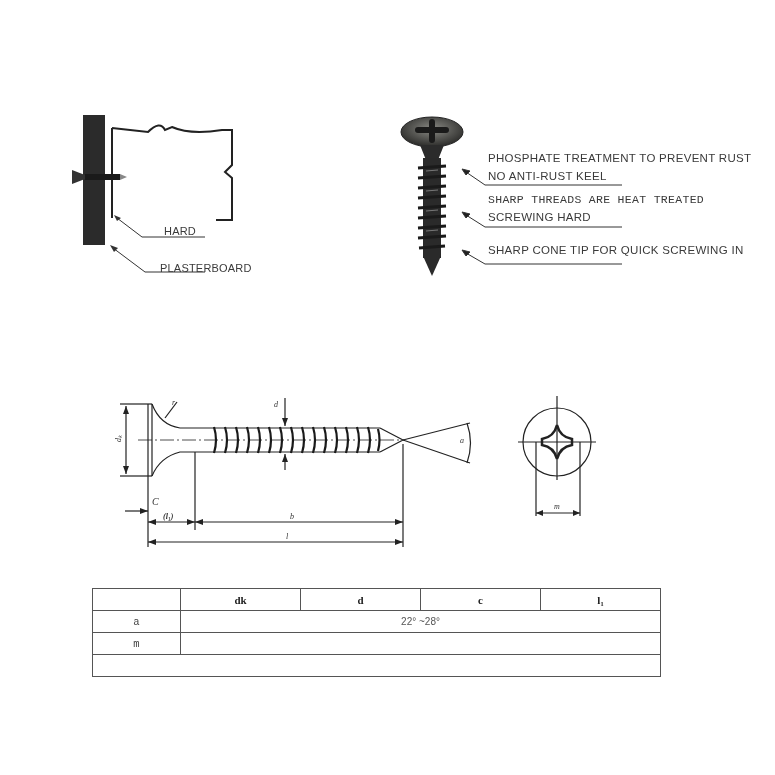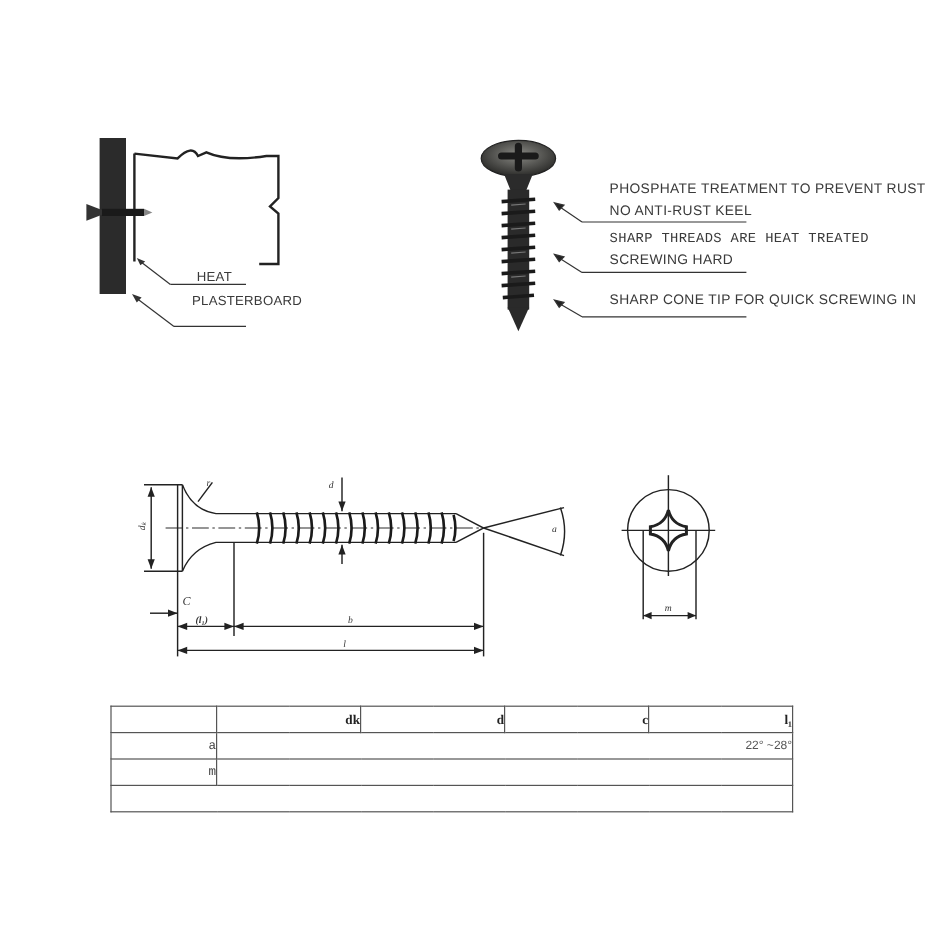--- a/index.html
+++ b/index.html
@@ -1,22 +1,22 @@
 <!DOCTYPE html>
 <html><head>
   <meta charset="utf-8">
   <style>
     html, body { margin: 0; padding: 0; background: #ffffff; }
     body { width: 775px; height: 775px; position: relative; overflow: hidden; font-family: "Liberation Sans", sans-serif; color: #333; }
     .abs { position: absolute; }
     .label { font-family: "Liberation Sans", sans-serif; font-size: 11px; color: #3a3a3a; letter-spacing: 0.2px; white-space: nowrap; }
-    .label-lg { font-family: "Liberation Sans", sans-serif; font-size: 11.5px; color: #3a3a3a; letter-spacing: 0.3px; white-space: nowrap; margin-left: 20px; }
+    .label-lg { font-family: "Liberation Sans", sans-serif; font-size: 11.5px; color: #3a3a3a; letter-spacing: 0.3px; white-space: nowrap; }
     svg { position: absolute; overflow: visible; }
     .spec-table { position: absolute; left: 92px; top: 588px; width: 568px; border-collapse: collapse; table-layout: fixed; }
-    .spec-table td { border: 1.2px solid #555; height: 21px; padding: 0; text-align: right; vertical-align: middle; font-family: "Liberation Mono", monospace; font-size: 10.5px; color: #444; }
+    .spec-table td { border: 1.2px solid #555; height: 21px; padding: 0; text-align: center; vertical-align: middle; font-family: "Liberation Mono", monospace; font-size: 10.5px; color: #444; }
     .spec-table td.hdr { font-family: "Liberation Serif", serif; font-weight: bold; font-size: 11px; color: #222; }
     .spec-table td.sans { font-family: "Liberation Sans", sans-serif; font-size: 10px; color: #555; }
     .dim { font-family: "Liberation Serif", serif; font-style: italic; font-size: 8px; color: #333; }
   </style>
 </head>
 <body>
 
 <div>
   <svg width="775" height="775" style="left:0;top:0;">
 
@@ -30,22 +30,22 @@
     <polygon points="120,174 127,177 120,180" fill="#888"></polygon>
 
     <line x1="117" y1="218" x2="142" y2="237" stroke="#333" stroke-width="1"></line>
     <polygon points="114,215 121,218 117,221" fill="#333"></polygon>
     <line x1="142" y1="237" x2="205" y2="237" stroke="#333" stroke-width="1"></line>
 
     <line x1="113" y1="248" x2="145" y2="272" stroke="#333" stroke-width="1"></line>
     <polygon points="110,245 118,248 114,252" fill="#333"></polygon>
     <line x1="145" y1="272" x2="205" y2="272" stroke="#333" stroke-width="1"></line>
   </svg>
-  <div class="abs label" style="left:164px;top:225px;">HEAT</div>
-  <div class="abs label" style="left:160px;top:245px;">PLASTERBOARD</div>
+  <div class="abs label" style="left:164px;top:225px;">HARD</div>
+  <div class="abs label" style="left:160px;top:262px;">PLASTERBOARD</div>
 </div>
 
 <div>
   <svg width="775" height="775" style="left:0;top:0;">
     <defs>
       <radialGradient id="headGrad" cx="50%" cy="40%" r="60%">
         <stop offset="0%" stop-color="#8a8a85"></stop>
         <stop offset="100%" stop-color="#2a2a28"></stop>
       </radialGradient>
     </defs>

